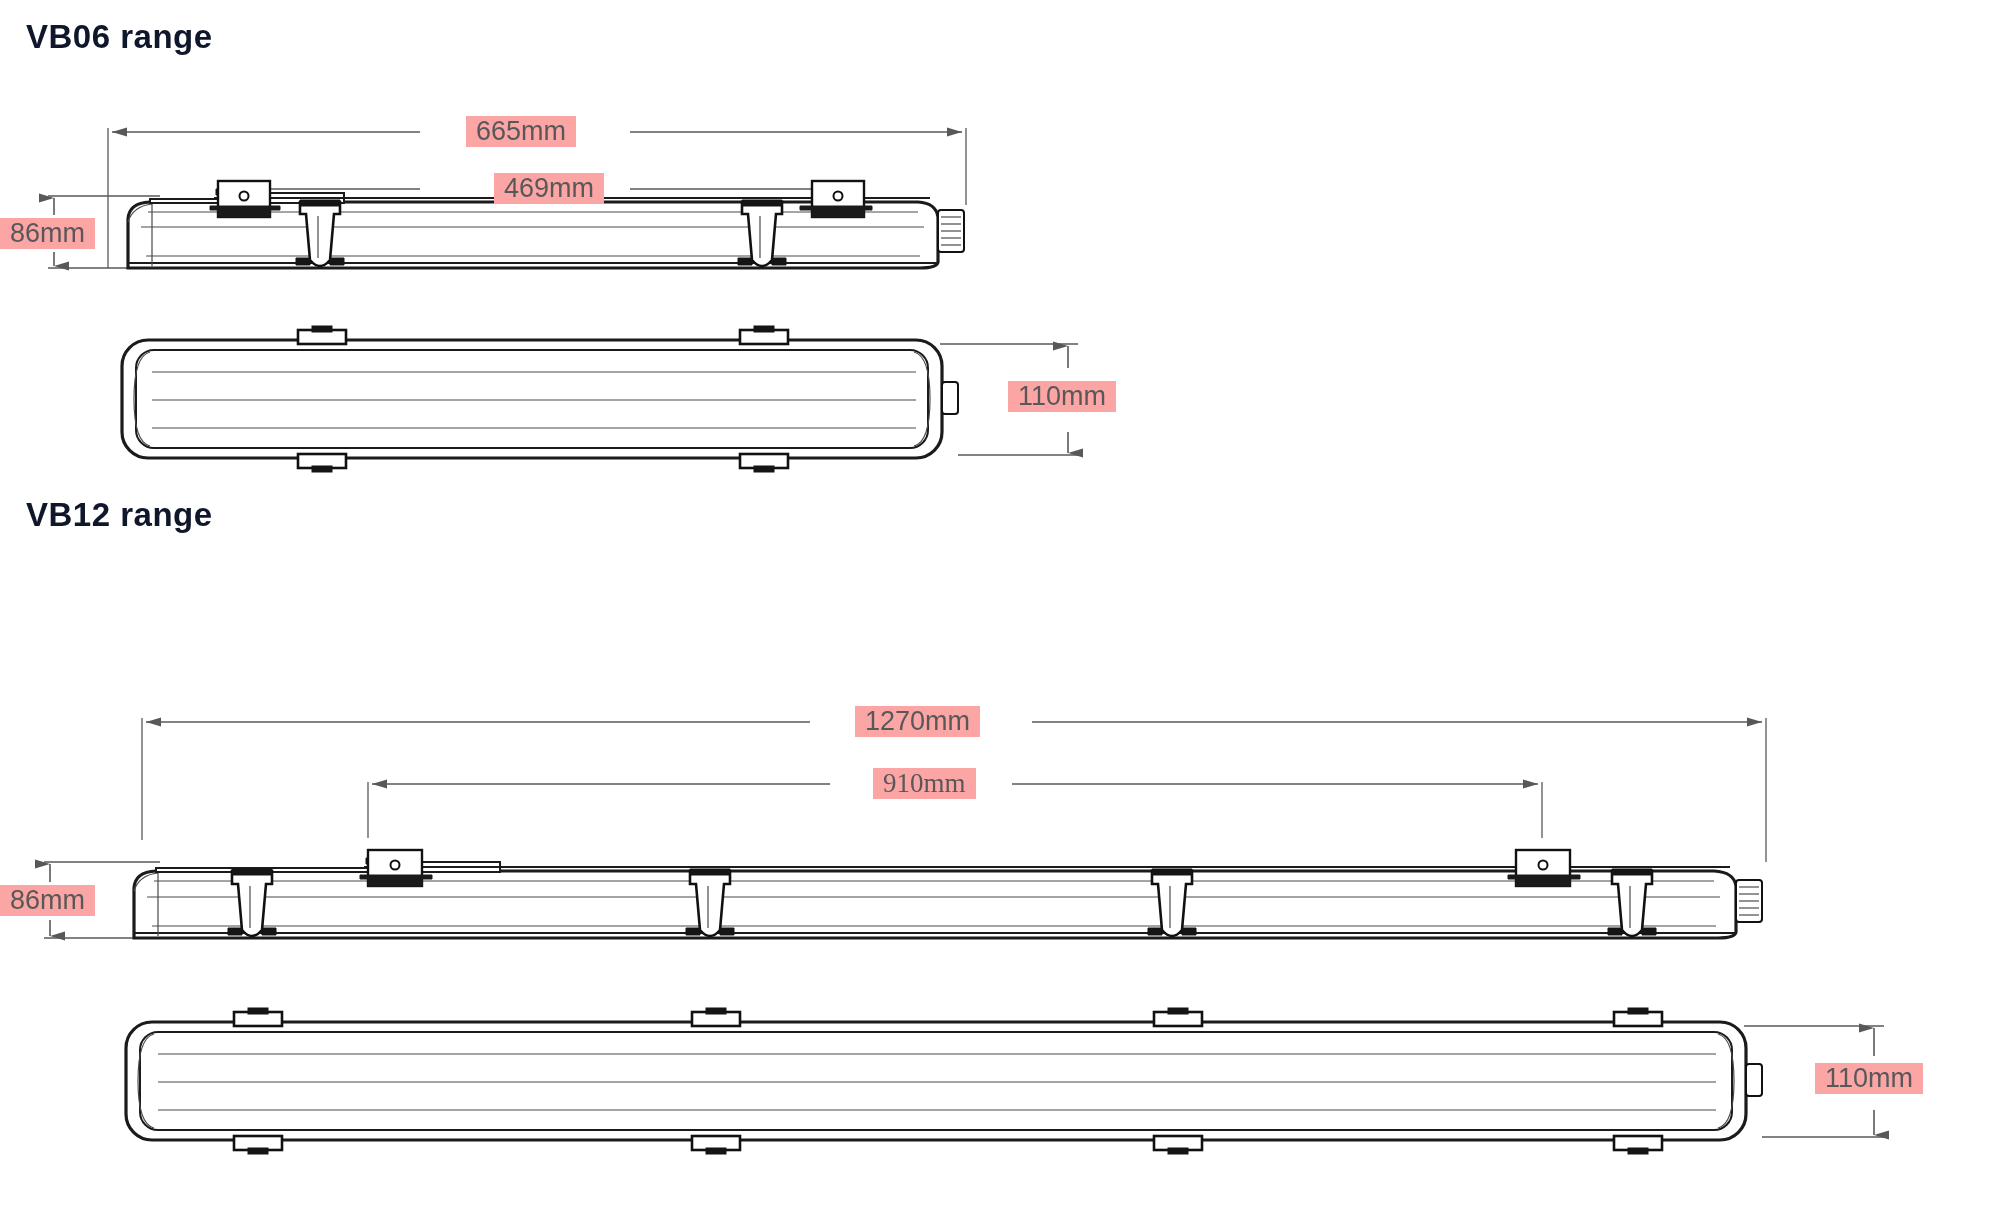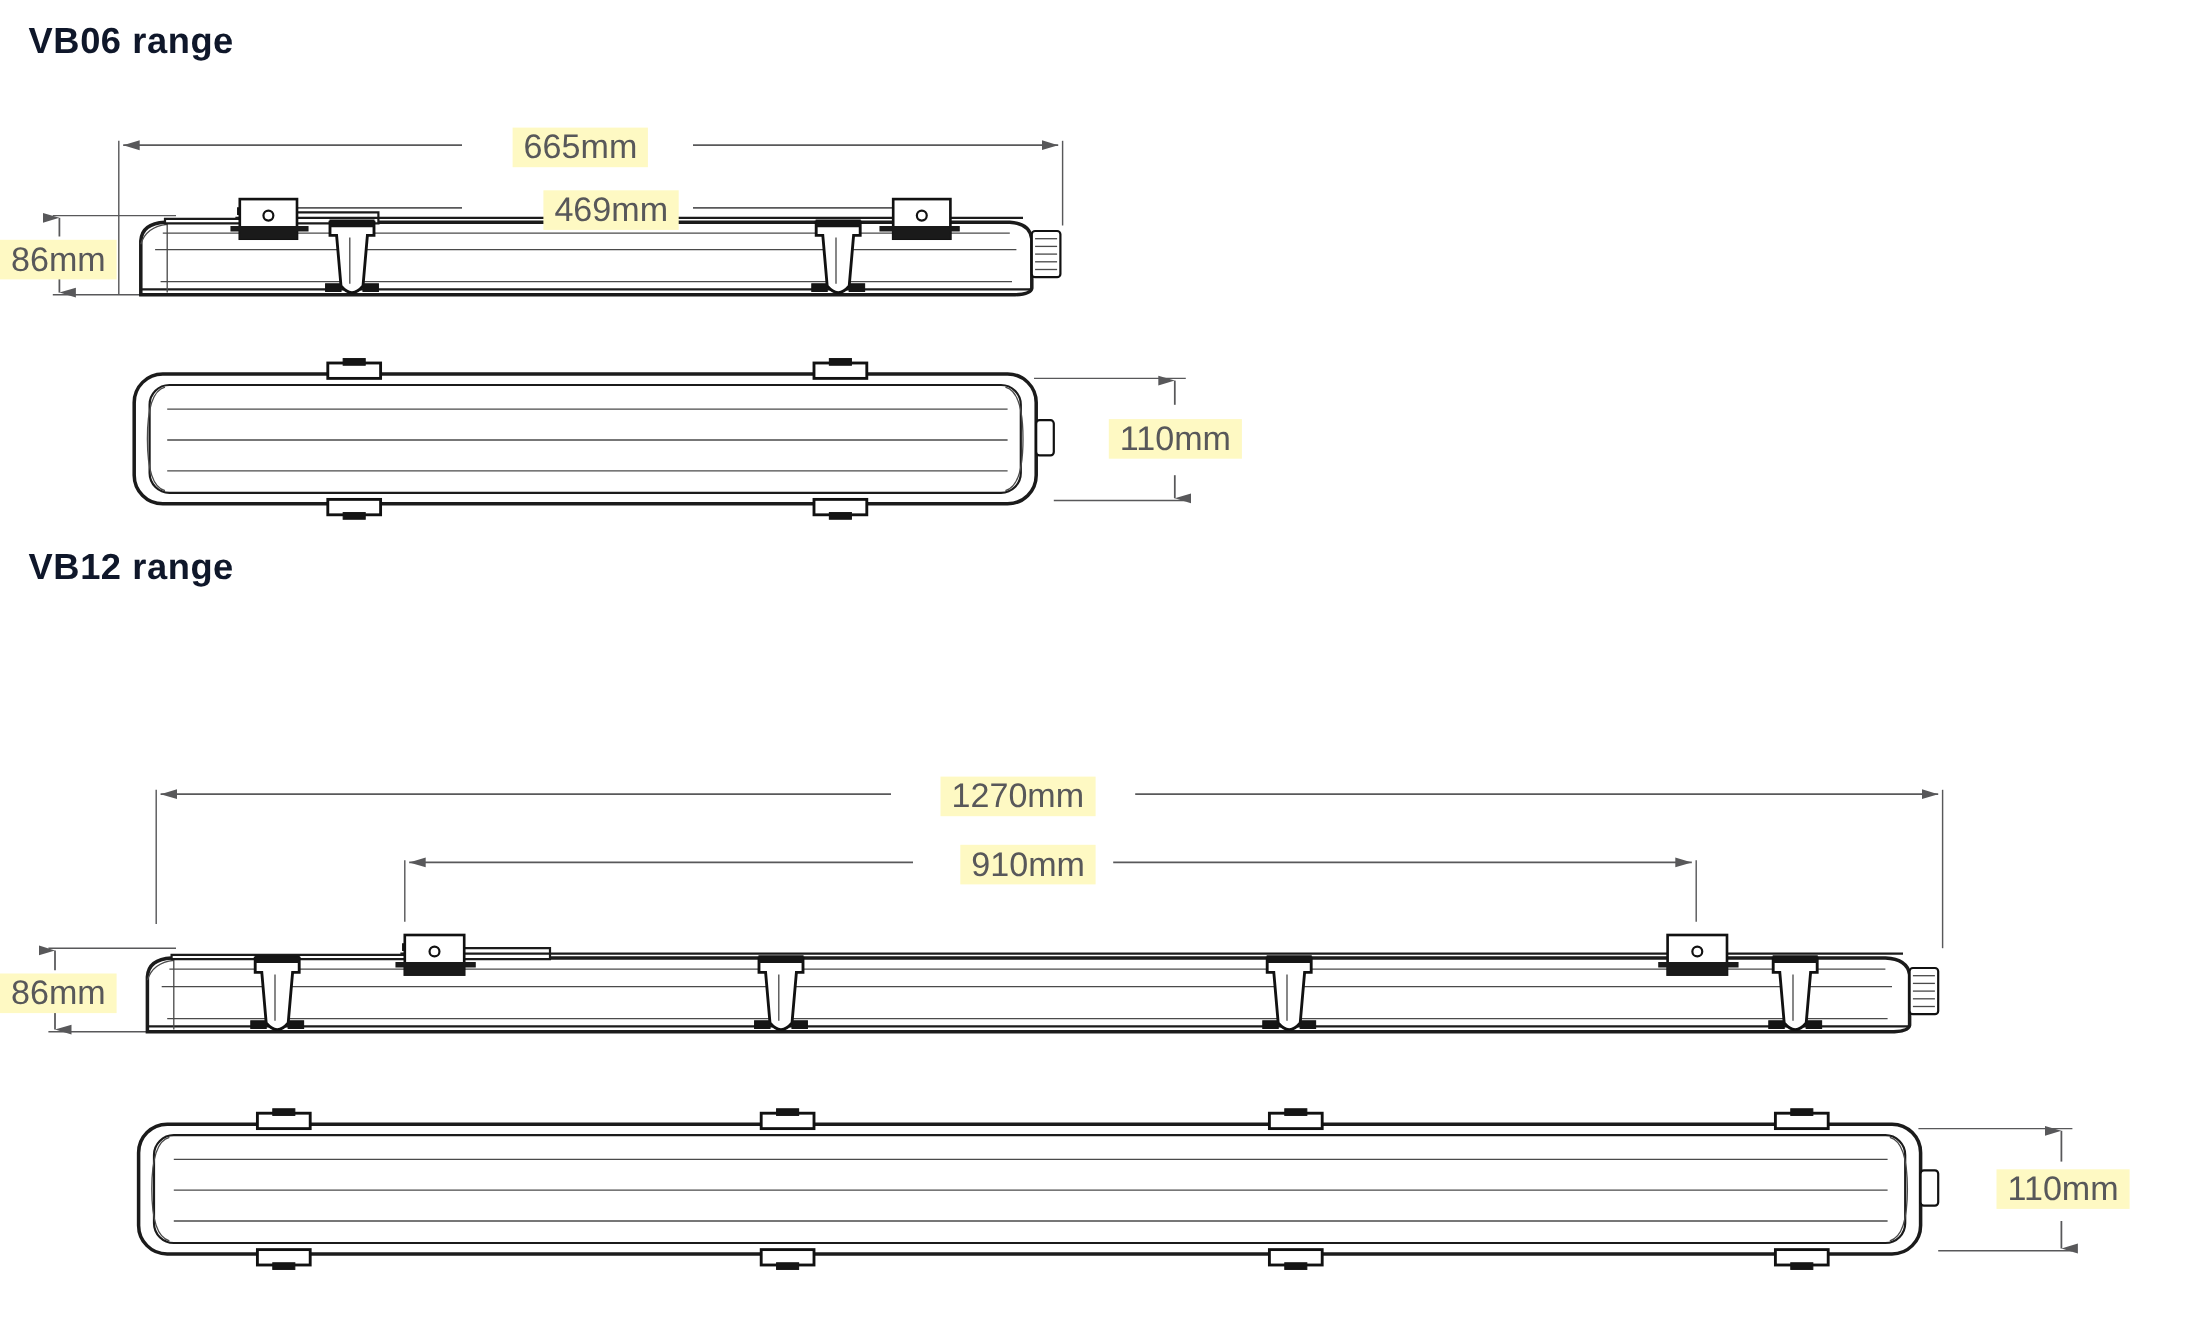--- a/index.html
+++ b/index.html
@@ -29,25 +29,25 @@
     white-space: nowrap;
     user-select: none;
   }
   #title-vb06 { left: 26px; top: 18px; }
   #title-vb12 { left: 26px; top: 496px; text-align: right; }
 
   .dim-label {
     position: absolute;
     font-family: "Liberation Sans", sans-serif;
     font-weight: normal;
-    font-size: 31px;
+    font-size: 27px;
     color: #58585a;
     white-space: nowrap;
     user-select: none;
-    background: #fef9c3;
+    background: #fca5a5;
     padding: 0 10px;
   }
   svg.layer {
     position: absolute;
     left: 0;
     top: 0;
     width: 2000px;
     height: 1217px;
     overflow: visible;
   }
@@ -339,19 +339,19 @@
   <div class="dim-label" id="lbl-665" style="left:466px; top:116px;">665mm</div>
 
   <div class="dim-label" id="lbl-469" style="left:494px; top:173px;">469mm</div>
 
   <div class="dim-label" id="lbl-86a" style="left:0px; top:218px;">86mm</div>
 
   <div class="dim-label" id="lbl-110a" style="left:1008px; top:381px;">110mm</div>
 
   <div class="dim-label" id="lbl-1270" style="left:855px; top:706px;">1270mm</div>
 
-  <div class="dim-label" id="lbl-910" style="left:873px; top:768px;">910mm</div>
+  <div class="dim-label" id="lbl-910" style="left:873px; top:768px;font-family:Liberation Serif, serif;">910mm</div>
 
   <div class="dim-label" id="lbl-86b" style="left:0px; top:885px;">86mm</div>
 
   <div class="dim-label" id="lbl-110b" style="left:1815px; top:1063px;">110mm</div>
 
 </div>
 
 </body></html>

